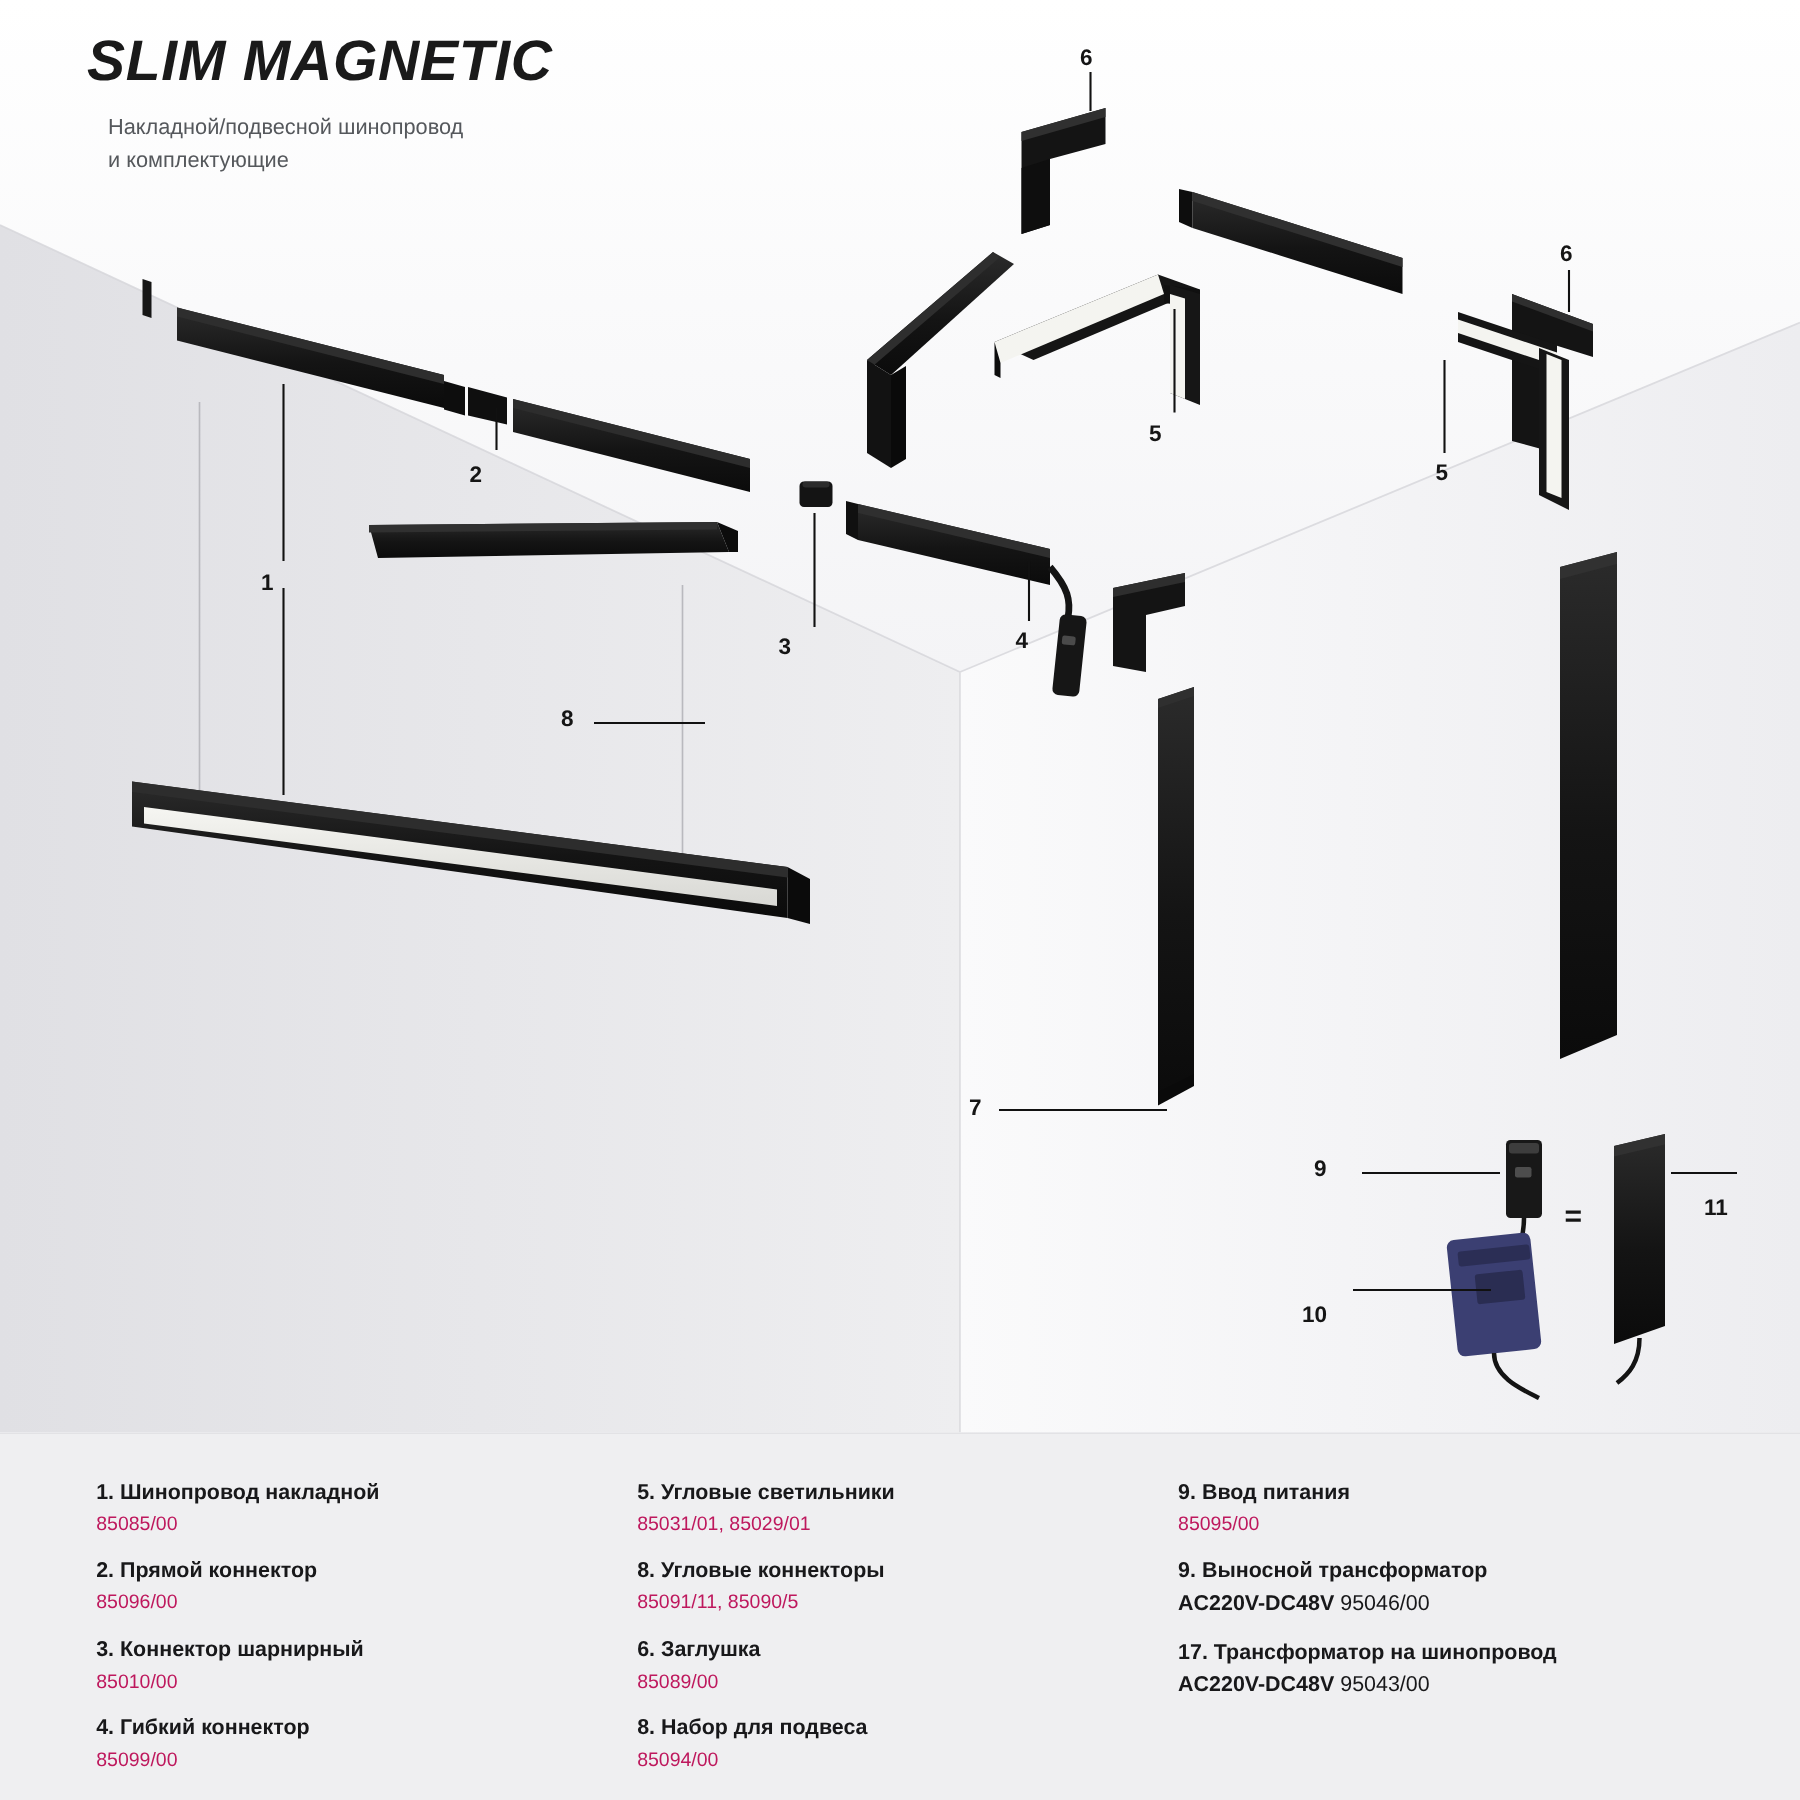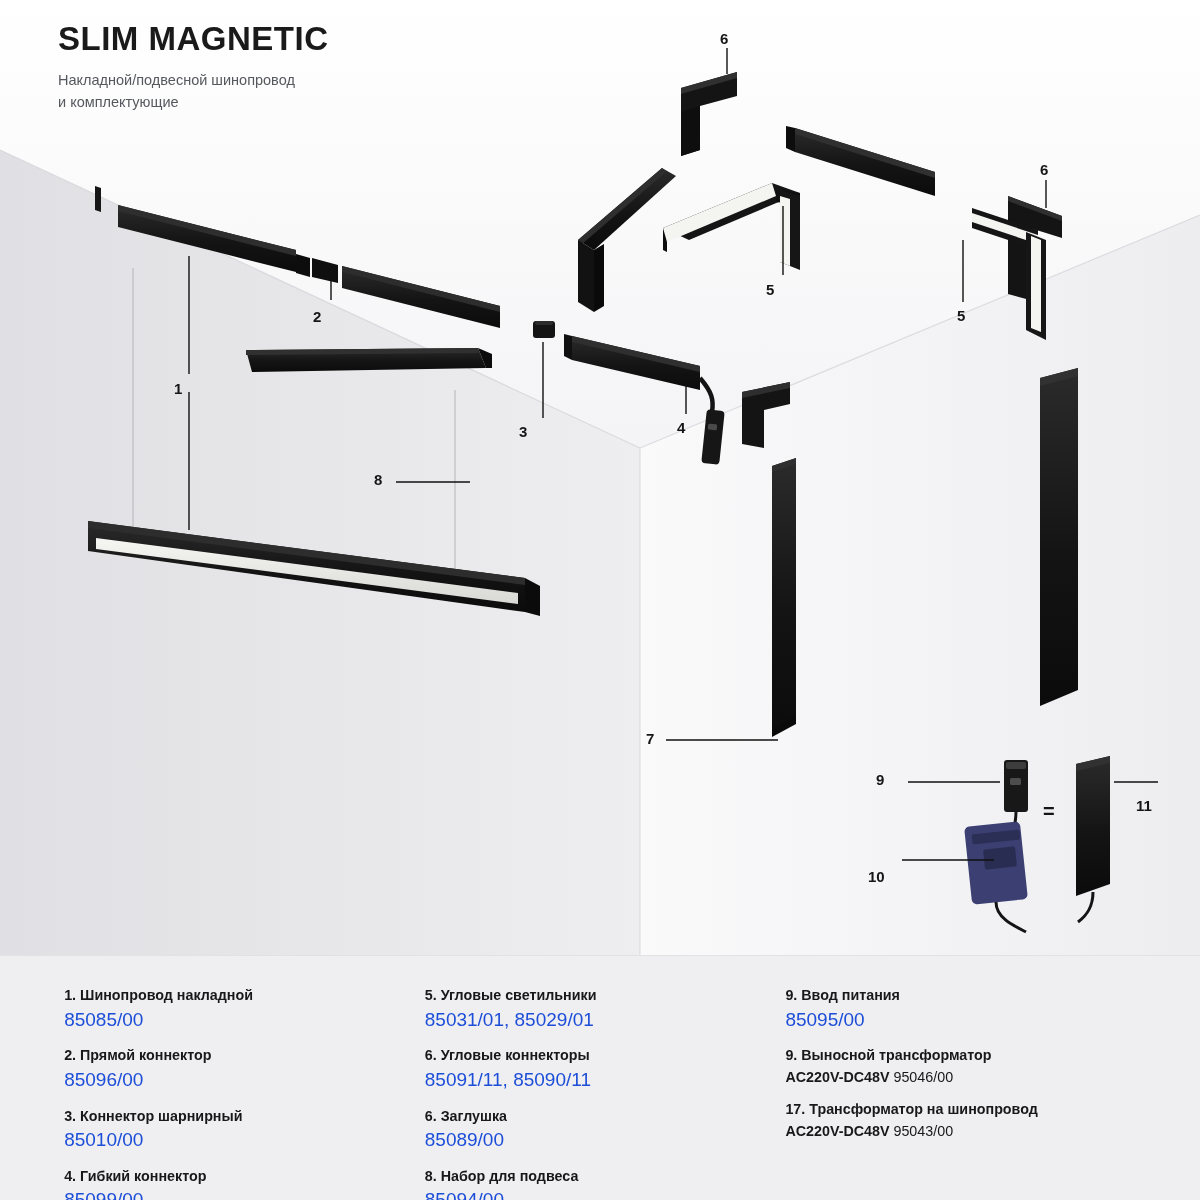--- a/index.html
+++ b/index.html
@@ -12,25 +12,25 @@
   }
   .page{position:relative;width:1200px;height:1200px;overflow:hidden;}
 
   
   .scene{position:absolute;left:0;top:0;width:1200px;height:955px;overflow:hidden;background:#fbfbfb;}
   .scene svg{position:absolute;left:0;top:0;}
 
   
   .header{position:absolute;left:58px;top:22px;z-index:30;}
   .title{
-    font-size:33px;font-weight:bold;letter-spacing:.5px;color:#1a1a1a;
-    margin:0 0 14px 0;line-height:1;
+    font-size:38px;font-weight:bold;letter-spacing:.5px;color:#1a1a1a;
+    margin:0 0 14px 0;line-height:1;font-style:italic;
   }
   .subtitle{
-    font-size:14.5px;color:#55585c;line-height:1.55;margin:0;font-weight:normal;
+    font-size:14.5px;color:#55585c;line-height:1.55;margin:14px;font-weight:normal;
   }
 
   
   .callout{
     position:absolute;z-index:25;font-size:15px;font-weight:bold;color:#151515;
   }
 
   
   .legend{
     position:absolute;left:0;top:955px;width:1200px;height:245px;
@@ -43,21 +43,21 @@
     display:flex;
     gap:0;
     justify-content:flex-end;
   }
   .legend-col{width:33.33%;box-sizing:border-box;padding-right:22px;}
   .legend-item{margin-bottom:14px;}
   .legend-title{
     font-size:14.3px;font-weight:bold;color:#18181a;line-height:1.3;margin-bottom:3px;
   }
   .legend-code{
-    font-size:19px;color:#1d4ed8;line-height:1.3;font-weight:normal;
+    font-size:13px;color:#be185d;line-height:1.3;font-weight:normal;
   }
   .legend-title .code-inline{font-weight:normal;}
 </style>
 </head>
 <body>
 
 <div class="page">
 
   <div class="scene">
     <svg width="1200" height="955" viewBox="0 0 1200 955">
@@ -288,22 +288,22 @@
           <div class="legend-code">85099/00</div>
         </div>
       </div>
 
       <div class="legend-col">
         <div class="legend-item">
           <div class="legend-title">5. Угловые светильники</div>
           <div class="legend-code">85031/01, 85029/01</div>
         </div>
         <div class="legend-item">
-          <div class="legend-title">6. Угловые коннекторы</div>
-          <div class="legend-code">85091/11, 85090/11</div>
+          <div class="legend-title">8. Угловые коннекторы</div>
+          <div class="legend-code">85091/11, 85090/5</div>
         </div>
         <div class="legend-item">
           <div class="legend-title">6. Заглушка</div>
           <div class="legend-code">85089/00</div>
         </div>
         <div class="legend-item">
           <div class="legend-title">8. Набор для подвеса</div>
           <div class="legend-code">85094/00</div>
         </div>
       </div>

